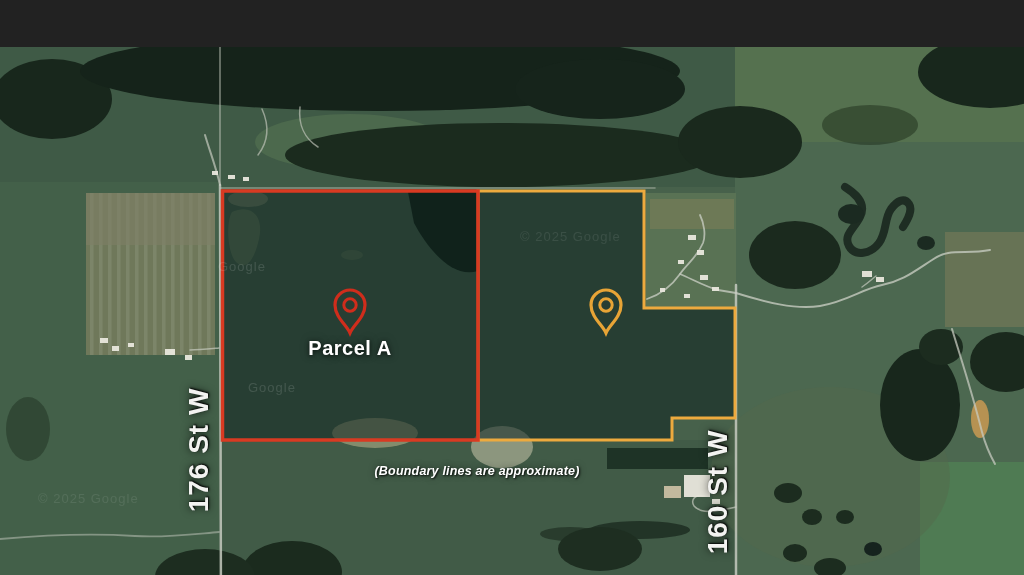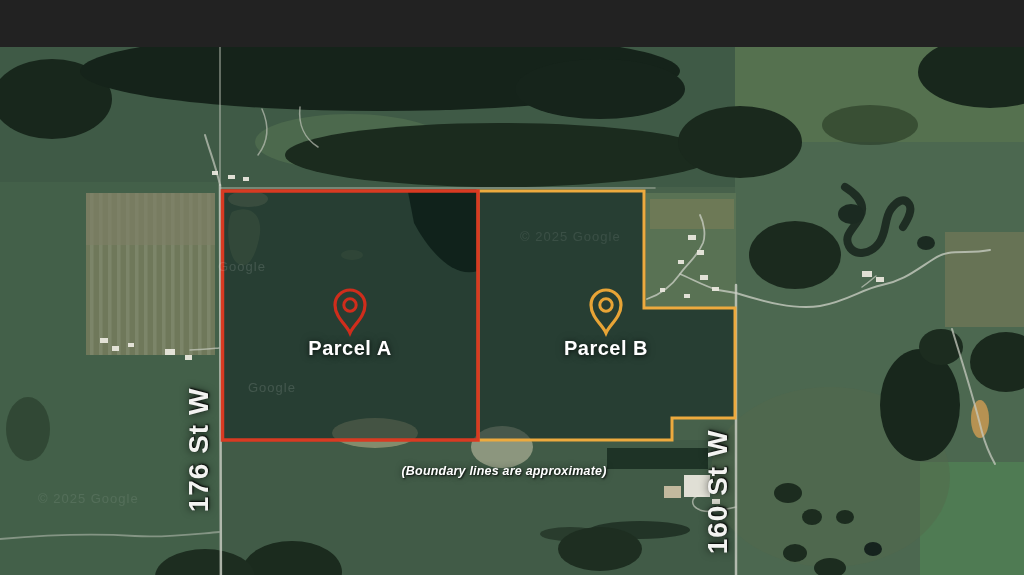--- a/index.html
+++ b/index.html
@@ -164,19 +164,18 @@
       <circle cx="0" cy="-28" r="6.2" stroke-width="3"></circle>
     </g>
   </svg>
 
   <div class="lbl watermark" style="left:218px;top:212px;">Google</div>
   <div class="lbl watermark wm-dim" style="left:520px;top:182px;">© 2025 Google</div>
   <div class="lbl watermark" style="left:248px;top:333px;">Google</div>
   <div class="lbl watermark wm-dim" style="left:38px;top:444px;">© 2025 Google</div>
 
   <div class="lbl parcel-label" style="left:350px;top:290px;">Parcel A</div>
-  <div class="lbl parcel-label" style="left:606px;top:290px;">Parcel B</div>
 
   <div class="lbl road-label" style="left:199px;top:403px;">176 St W</div>
   <div class="lbl road-label" style="left:718px;top:445px;">160 St W</div>
 
-  <div class="lbl note-label" style="left:504px;top:417px;">(Boundary lines are approximate)</div>
+  <div class="lbl note-label" style="left:477px;top:417px;">(Boundary lines are approximate)</div>
 </div>
 
 </body></html>

